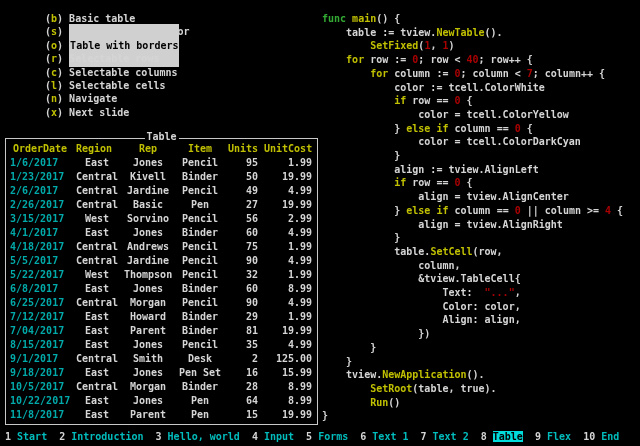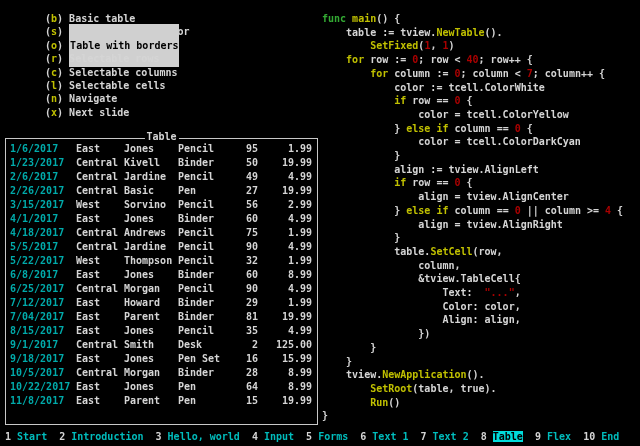--- a/index.html
+++ b/index.html
@@ -23,21 +23,21 @@
   .tablebox { position:absolute; left:5px; top:138px; width:313px; height:287px;
               border:1px solid var(--border,#c8c8c8); }
   .tabletitle { position:absolute; top:-8px; left:50%; transform:translateX(-50%);
                 background:#000; padding:0 2px; color:var(--foreground,#d5d5d5); }
   .tbl { padding:3px 4px 0 4px; }
   .trow { display:grid; grid-template-columns:60px 42px 48px 44px 30px 48px;
           column-gap:6px; line-height:14px; white-space:nowrap; }
   .hcell { color:var(--yellow,#c0c000); text-align:center; }
   .hcell.c1 { text-align:left; }
   .tcell.c0 { color:var(--dark-cyan,#00aaaa); }
-  .tcell.c1,.tcell.c2,.tcell.c3 { text-align:left; color:var(--foreground,#d5d5d5); }
+  .tcell.c1,.tcell.c2,.tcell.c3 { text-align:center; color:var(--foreground,#d5d5d5); }
   .tcell.c4,.tcell.c5 { text-align:right; color:var(--foreground,#d5d5d5); }
 
   
   .code { position:absolute; left:322px; top:12px; line-height:13.7px; white-space:pre; }
   .seg-w { color:var(--foreground,#d5d5d5); }
   .seg-y { color:var(--yellow,#c0c000); }
   .seg-g { color:var(--green,#33aa33);margin-top:32px; }
   .seg-r { color:var(--red,#aa0000); }
 
   
@@ -48,20 +48,28 @@
 </style>
 </head>
 <body>
 
 <div class="screen">
   <div class="menu"><div class="menu-item"><span class="mparen">(</span><span class="mkey">b</span><span class="mparen">) </span><span class="mlabel">Basic table</span></div><div class="menu-item"><span class="mparen">(</span><span class="mkey">s</span><span class="mparen">) </span><span class="mlabel">Table with separator</span></div><div class="menu-item"><span class="mparen">(</span><span class="mkey">o</span><span class="mparen">) </span><span class="mlabel selected">Table with borders</span></div><div class="menu-item"><span class="mparen">(</span><span class="mkey">r</span><span class="mparen">) </span><span class="mlabel">Selectable rows</span></div><div class="menu-item"><span class="mparen">(</span><span class="mkey">c</span><span class="mparen">) </span><span class="mlabel">Selectable columns</span></div><div class="menu-item"><span class="mparen">(</span><span class="mkey">l</span><span class="mparen">) </span><span class="mlabel">Selectable cells</span></div><div class="menu-item"><span class="mparen">(</span><span class="mkey">n</span><span class="mparen">) </span><span class="mlabel">Navigate</span></div><div class="menu-item"><span class="mparen">(</span><span class="mkey">x</span><span class="mparen">) </span><span class="mlabel">Next slide</span></div></div>
 
   <div class="tablebox">
     <span class="tabletitle">Table</span>
     <div class="tbl">
+      <div class="trow header">
+          <span class="hcell c0">OrderDate</span>
+          <span class="hcell c1">Region</span>
+          <span class="hcell c2">Rep</span>
+          <span class="hcell c3">Item</span>
+          <span class="hcell c4">Units</span>
+          <span class="hcell c5">UnitCost</span>
+        </div>
       <div>
           <div class="trow">
             <span class="tcell c0">1/6/2017</span>
             <span class="tcell c1">East</span>
             <span class="tcell c2">Jones</span>
             <span class="tcell c3">Pencil</span>
             <span class="tcell c4">95</span>
             <span class="tcell c5">1.99</span>
           </div>
           <div class="trow">

